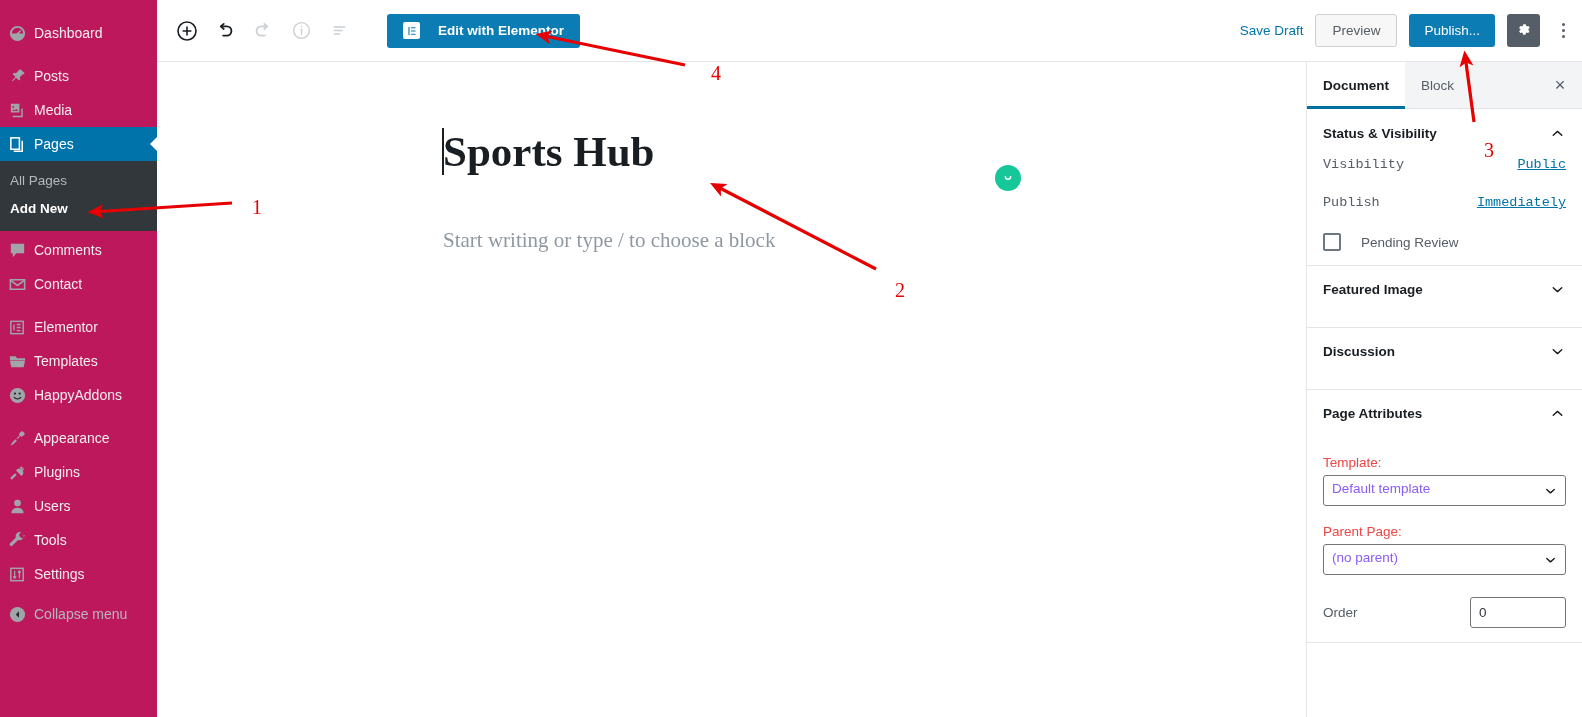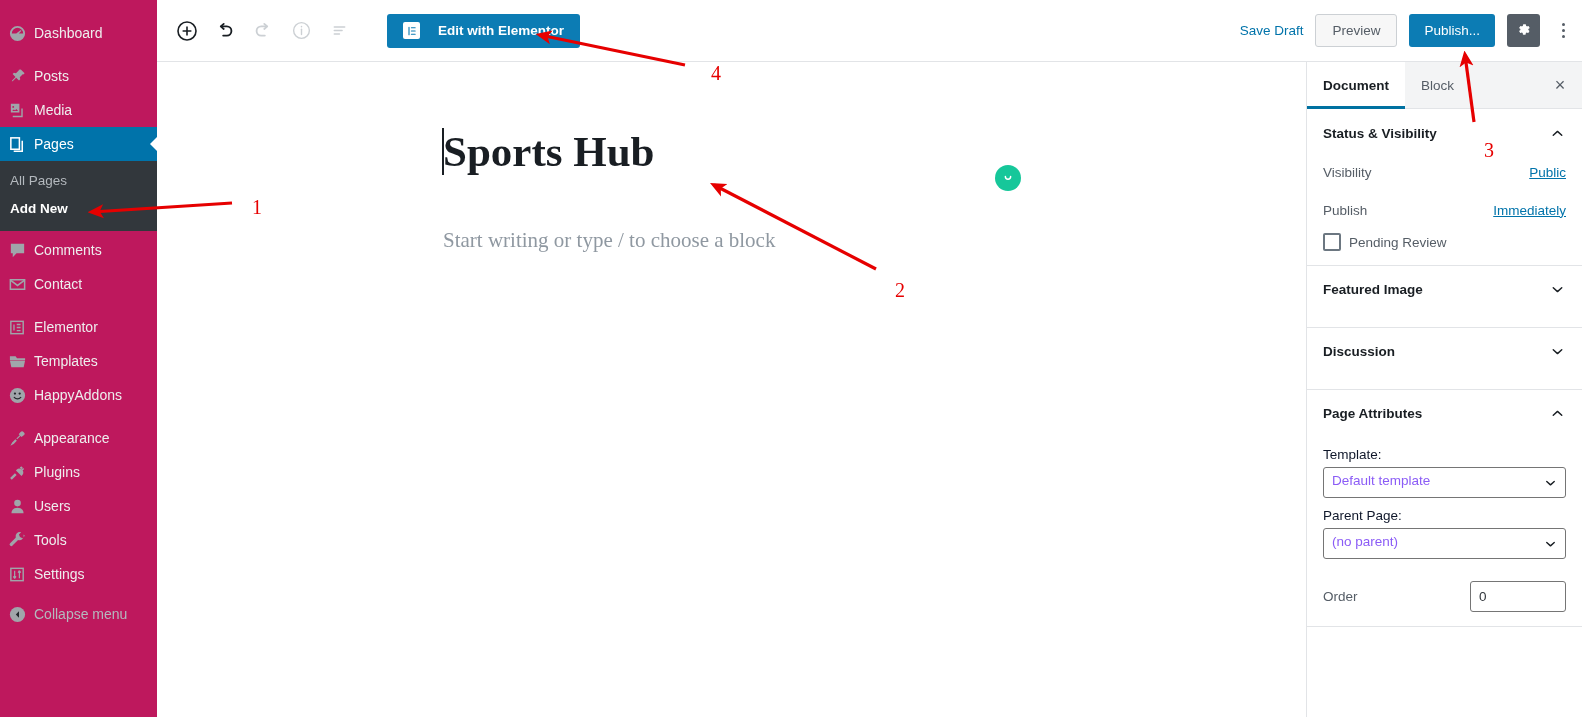--- a/index.html
+++ b/index.html
@@ -240,43 +240,44 @@
   .section-head {
     height: 48px;
     display: flex; align-items: center;
     justify-content: space-between;
     font-weight: bold;
     font-size: 13.5px;
     cursor: pointer;
   }
   .chev { color: #191e23; display: flex; }
   .row {
-    display: flex; align-items: center;
+    display: flex; align-items: flex-start;
     justify-content: space-between;
     min-height: 30px;
     margin-bottom: 8px;
+    font-family: Liberation Mono, monospace;
   }
   .row-label { color: #555d66; }
   .row-link {
     color: #0073aa;
     text-decoration: underline;
     white-space: nowrap;
     cursor: pointer;
   }
-  .chk-row { display: flex; align-items: center; gap: 8px; margin-top: 4px; }
+  .chk-row { display: flex; align-items: center; gap: 20px; margin-top: 4px; }
   .chk-box {
     width: 18px; height: 18px;
     border: 2px solid #6c7781;
     border-radius: 2px;
     background: #fff;
     flex: 0 0 18px;
     cursor: pointer;
   }
   .chk-label { color: #555d66; }
-  .field-label { color: #0f172a; margin: 10px 0 5px 0; display: block; }
+  .field-label { color: #ef4444; margin: 18px 0 5px 0; display: block; }
   .select-box {
     position: relative;
     height: 31px;
     border: 1px solid #757575;
     border-radius: 3px;
     background: #fff;
     display: flex; align-items: center;
     padding: 0 26px 4px 8px;
     color: #8b5cf6;
     cursor: pointer;

